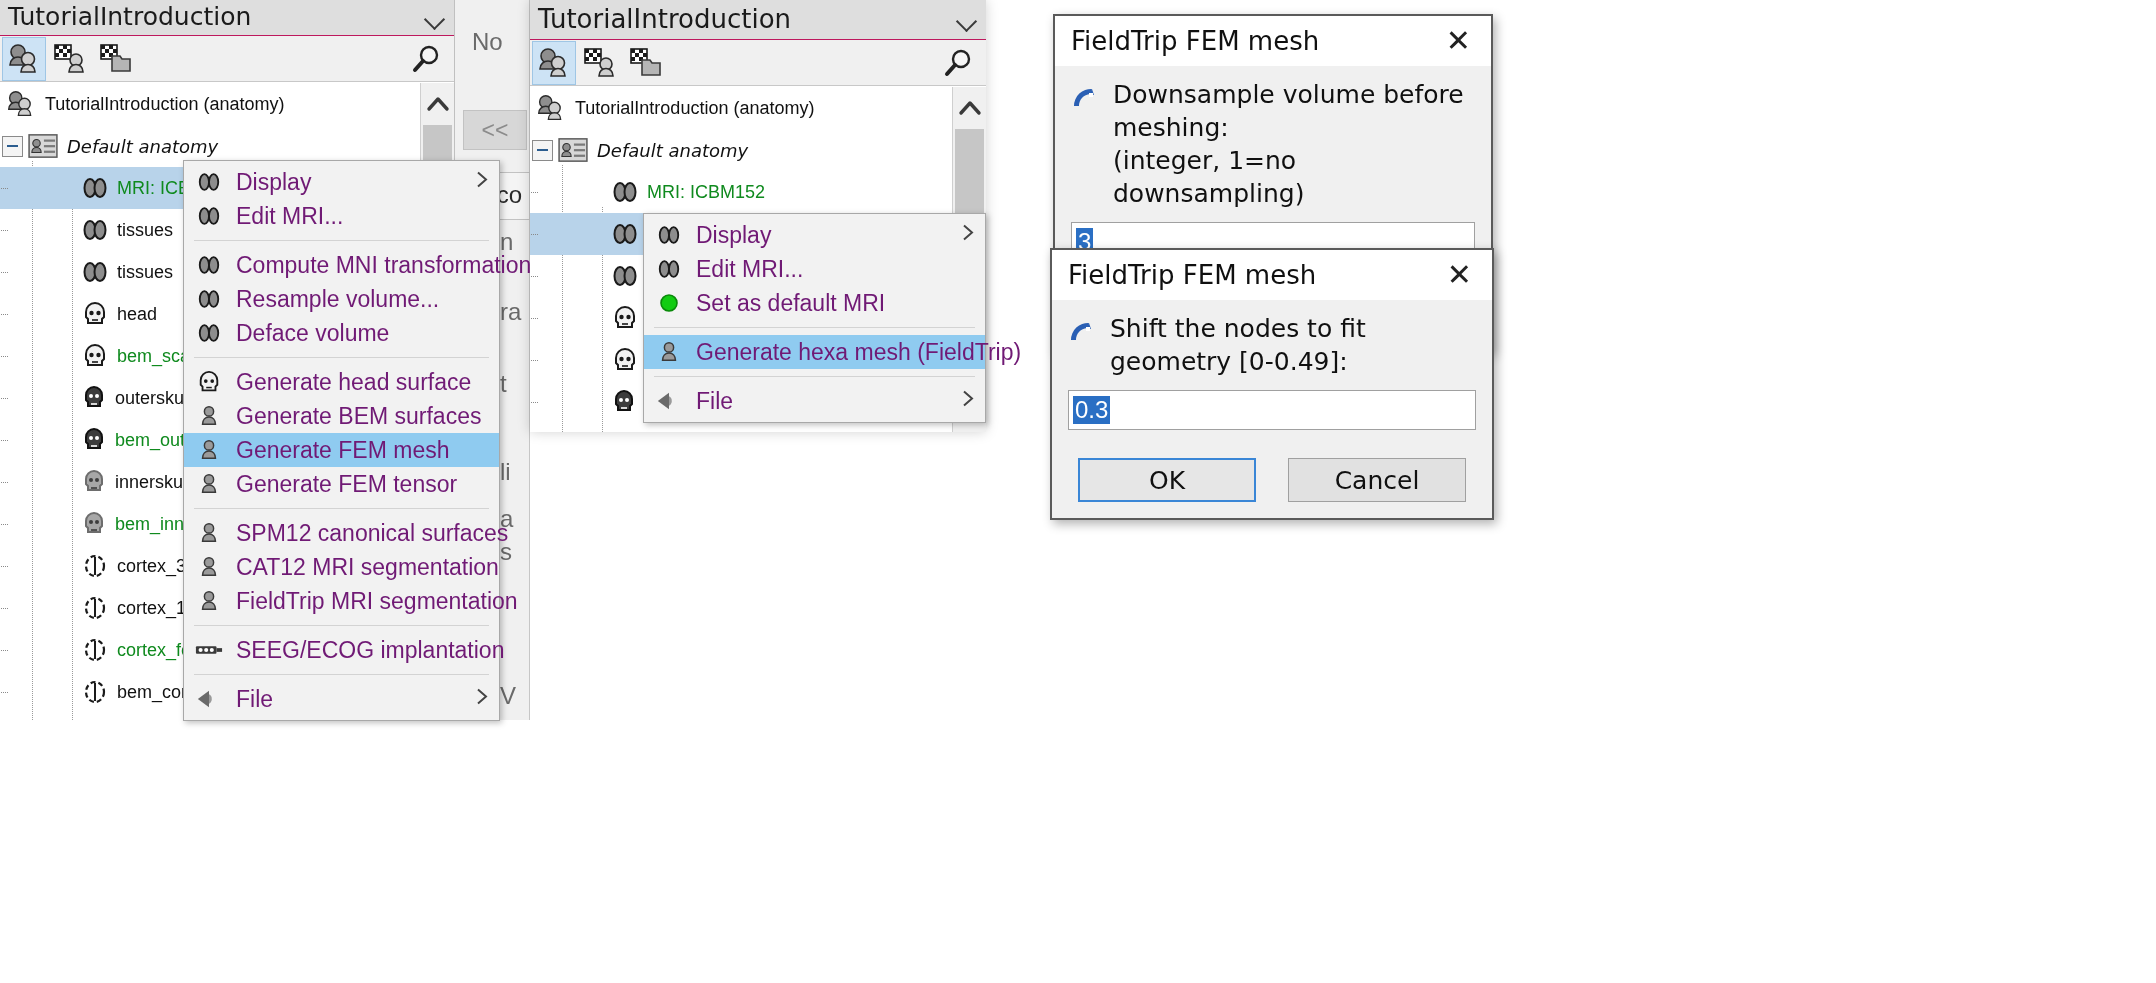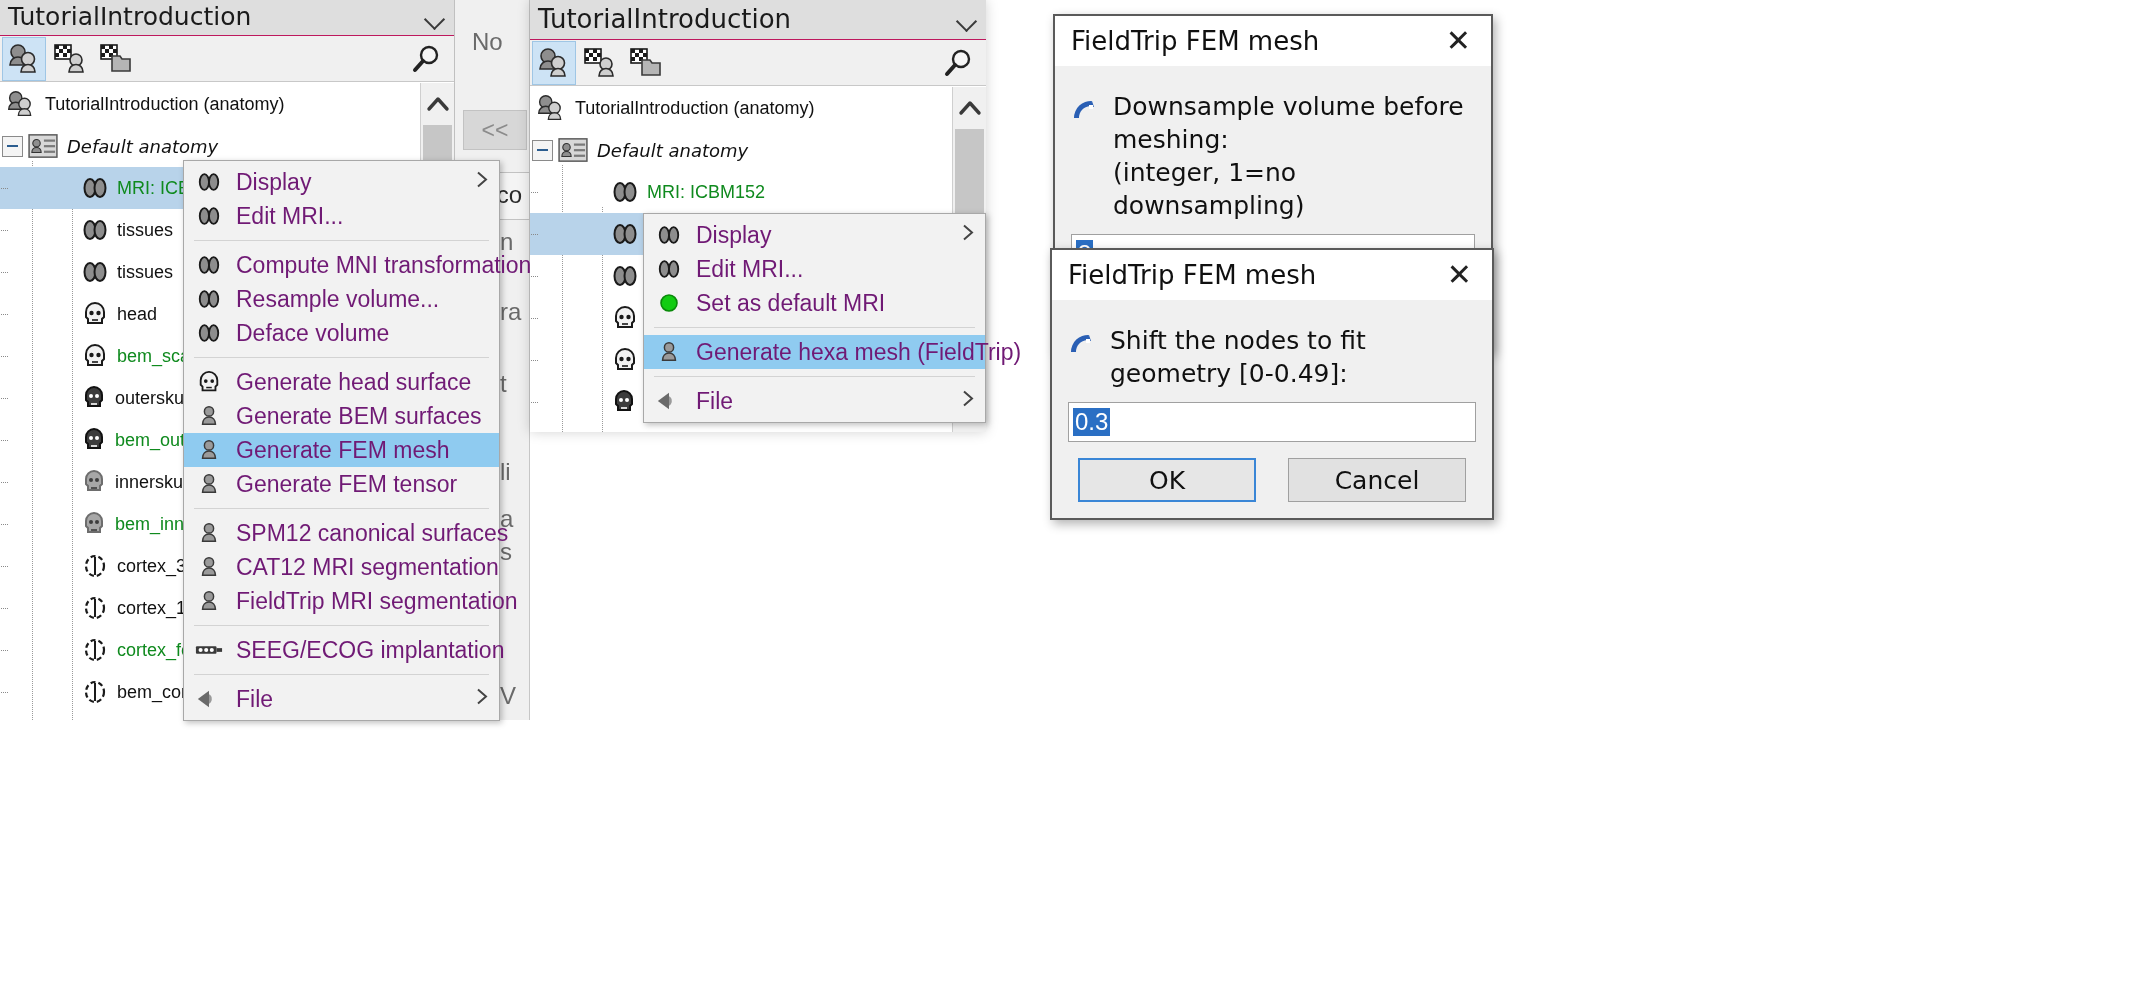--- a/index.html
+++ b/index.html
@@ -122,34 +122,34 @@
   .dlg-title{
     background:#ffffff;
     height:50px;
     display:flex; align-items:center; justify-content:space-between;
     padding: 0 14px 0 16px;
     font-size:26px;
     color:#101010;
     font-family:"DejaVu Sans", sans-serif;
   }
   .dlg-close{ font-size:30px; color:#222; line-height:1; padding:2px 6px; }
-  .dlg-body{ padding:24px 16px 16px 16px; }
+  .dlg-body{ padding:12px 16px 16px 16px; }
   .dlg-row{ display:flex; align-items:flex-start; gap:12px; }
   .dlg-msg{ font-size:25px; color:#101010; line-height:1.32; font-family:"DejaVu Sans", sans-serif;}
   .dlg-input{
     margin-top:12px;
     background:#ffffff;
     border:1px solid #a0a0a0;
     height:40px;
     display:flex; align-items:center;
     padding:0 4px;
     font-size:24px;
   }
   .dlg-input .selval{ background:#2a6fc4; color:#fff; padding:0 2px; }
-  .dlg-btns{ display:flex; justify-content:center; gap:32px; margin-top:16px; }
+  .dlg-btns{ display:flex; justify-content:center; gap:32px; margin-top:28px; }
   .dlg-btn{
     background:#e1e1e1;
     border:1px solid #a0a0a0;
     height:44px; min-width:178px;
     display:flex;align-items:center;justify-content:center;
     font-size:25px; color:#101010;
     font-family:"DejaVu Sans", sans-serif;
   }
   .dlg-btn.primary{ border:2px solid #3a86d6; background:#e6e6e6; }
 

